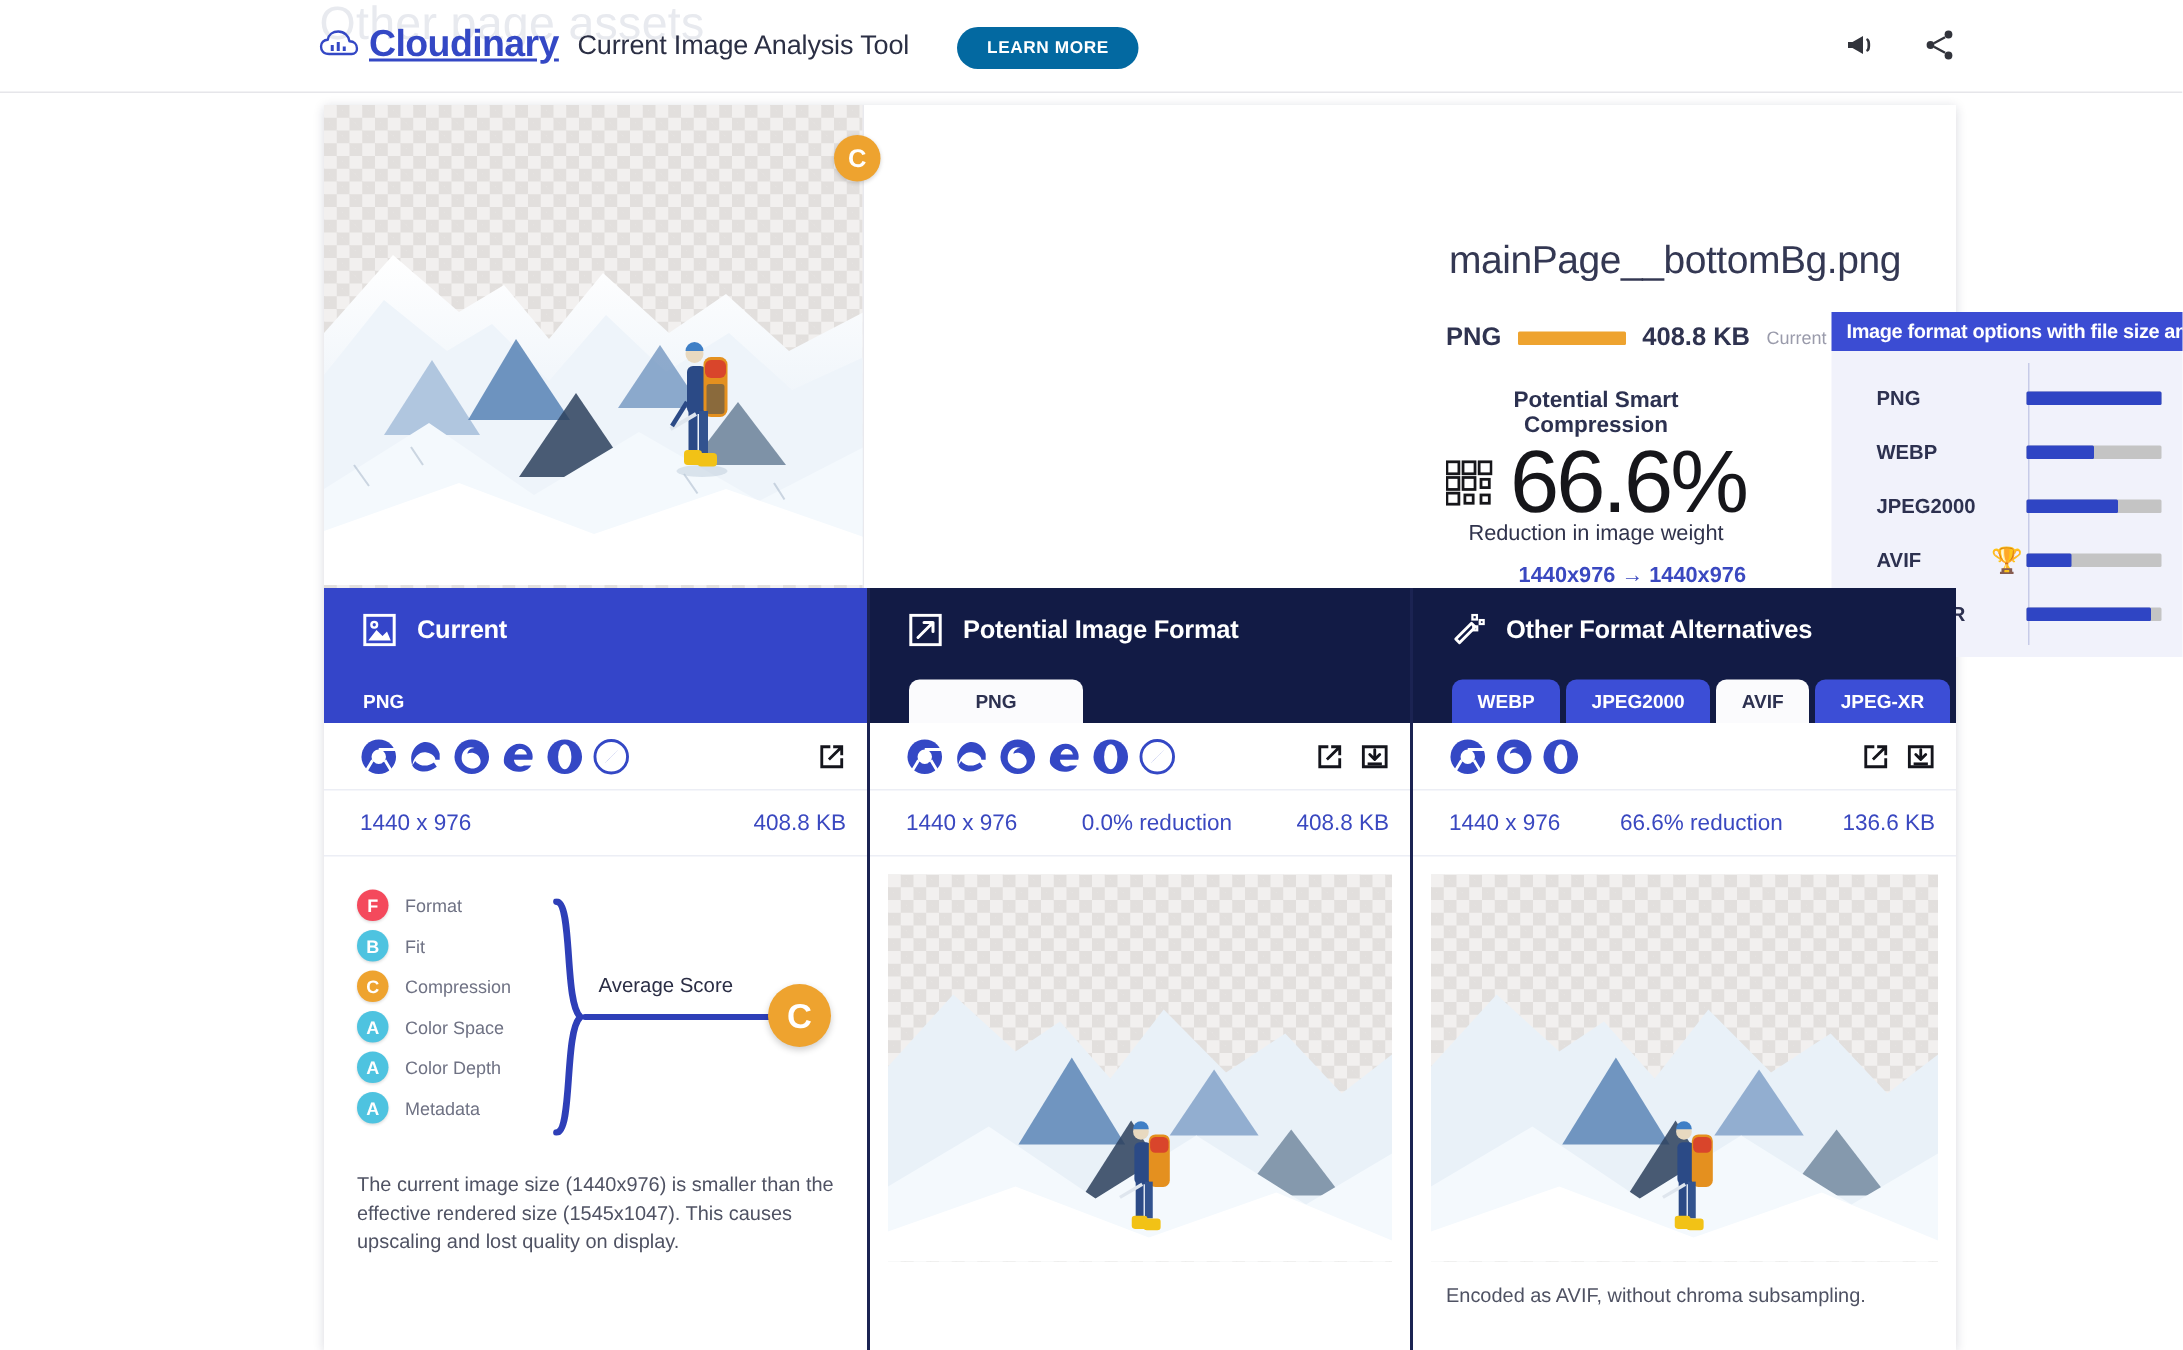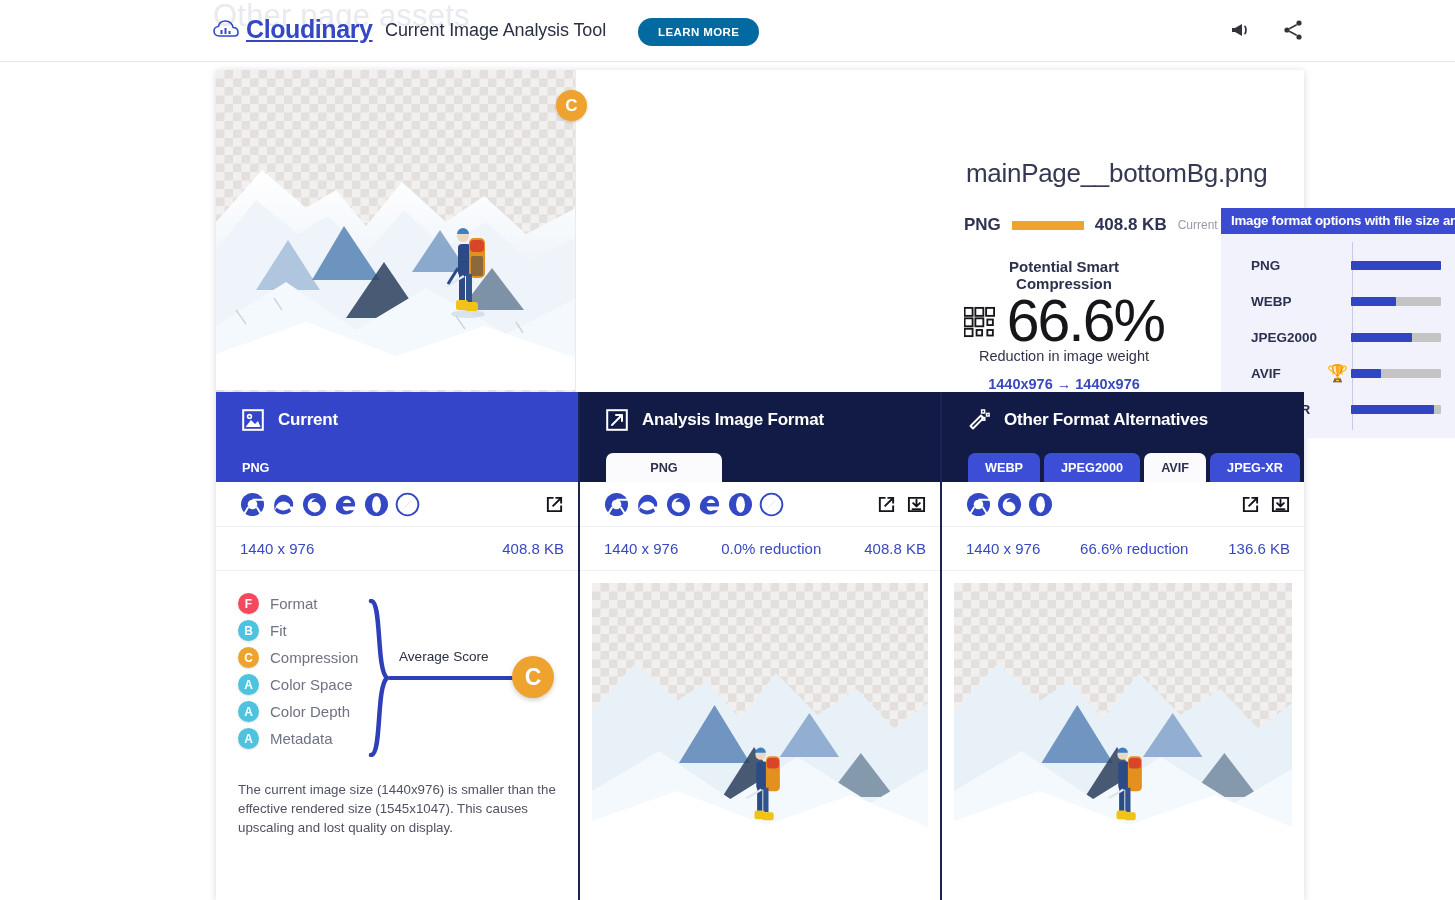--- a/index.html
+++ b/index.html
@@ -120,21 +120,21 @@
   .bigpct {
     font-size: 59px; font-weight: 400; color: #16161a;
     letter-spacing: -2px; line-height: 1;
   }
   .redux {
     position: absolute; left: 388px; top: 278px; width: 200px;
     text-align: center; font-size: 14.5px; color: #30334c;
   }
   .dims {
     position: absolute; left: 388px; top: 306px; width: 200px;
-    text-align: center; font-size: 14.5px; color: #3a48c0; font-weight: 600;
+    text-align: right; font-size: 14.5px; color: #3a48c0; font-weight: 600;
   }
   .close-btn {
     position: absolute; left: 418px; top: 338px;
     width: 172px; height: 37px;
     background: #f4495c; color: #fff; border: none; border-radius: 20px;
     font-size: 16px; font-weight: 700; letter-spacing: .5px;
     display: flex; align-items: center; justify-content: center; gap: 11px;
     cursor: pointer;
   }
 
@@ -241,21 +241,21 @@
   
   .breakdown { padding: 22px 0 0 22px; position: relative; height: 196px; }
   .grades { display: flex; flex-direction: column; gap: 6px; width: 150px; }
   .grow { display: flex; align-items: center; gap: 11px; }
   .gbadge {
     width: 21px; height: 21px; border-radius: 50%;
     color: #fff; font-size: 12px; font-weight: 700;
     display: flex; align-items: center; justify-content: center;
     box-shadow: 0 1px 2px rgba(0,0,0,.14); flex-shrink: 0;
   }
-  .glabel { font-size: 15px; color: #6f7284; }
+  .glabel { font-size: 12px; color: #6f7284; }
   .brace {
     position: absolute; left: 152px; top: 28px;
     width: 22px; height: 158px;
   }
   .avg-line {
     position: absolute; left: 172px; top: 105px;
     width: 128px; height: 4px; background: #2e3fb8; border-radius: 2px;
   }
   .avg-lbl {
     position: absolute; left: 183px; top: 78px;
@@ -538,21 +538,21 @@
           </div>
         </div>
       </div>
 
       <div class="col col-opt">
         <div class="col-head">
           <svg class="chico" viewBox="0 0 22 22">
             <rect x="1.2" y="1.2" width="19.6" height="19.6" fill="none" stroke="#fff" stroke-width="2"></rect>
             <path d="M6 16 L16 6 M10 6 h6 v6" fill="none" stroke="#fff" stroke-width="2" stroke-linecap="round" stroke-linejoin="round"></path>
           </svg>
-          <span class="ttl">Analysis Image Format</span>
+          <span class="ttl">Potential Image Format</span>
         </div>
         <div class="tabstrip">
           <div class="tab active" style="min-width:116px">PNG</div>
         </div>
         <div class="panel">
           <div class="browsers">
             <div class="bicons">
               <svg class="bico" viewBox="0 0 26 26">
                   <circle cx="13" cy="13" r="12" fill="#3448c5"></circle>
                   <circle cx="13" cy="13" r="5" fill="#fff"></circle>
@@ -689,18 +689,21 @@
               <rect x="26" y="30" width="14" height="12" rx="4" fill="#d9452b"></rect>
               <circle cx="19" cy="26" r="6" fill="#e8d9c0"></circle>
               <path d="M13 24 a6 6 0 0 1 12 0 z" fill="#3f7fc6"></path>
               <rect x="15" y="64" width="6" height="28" fill="#2b4a86"></rect>
               <rect x="22" y="64" width="6" height="28" fill="#32538f"></rect>
               <rect x="12" y="90" width="12" height="10" rx="2.5" fill="#f2c216"></rect>
               <rect x="21" y="92" width="13" height="9" rx="2.5" fill="#f2c216"></rect>
               <path d="M3 76 L20 66" stroke="#dfe6ee" stroke-width="2.6"></path>
             </svg>
           </div>
+          <div class="note">
+            <p>Encoded as AVIF, without chroma subsampling.</p>
+          </div>
         </div>
       </div>
 
     </div>
   </div>
 </div>
 
 </body></html>

